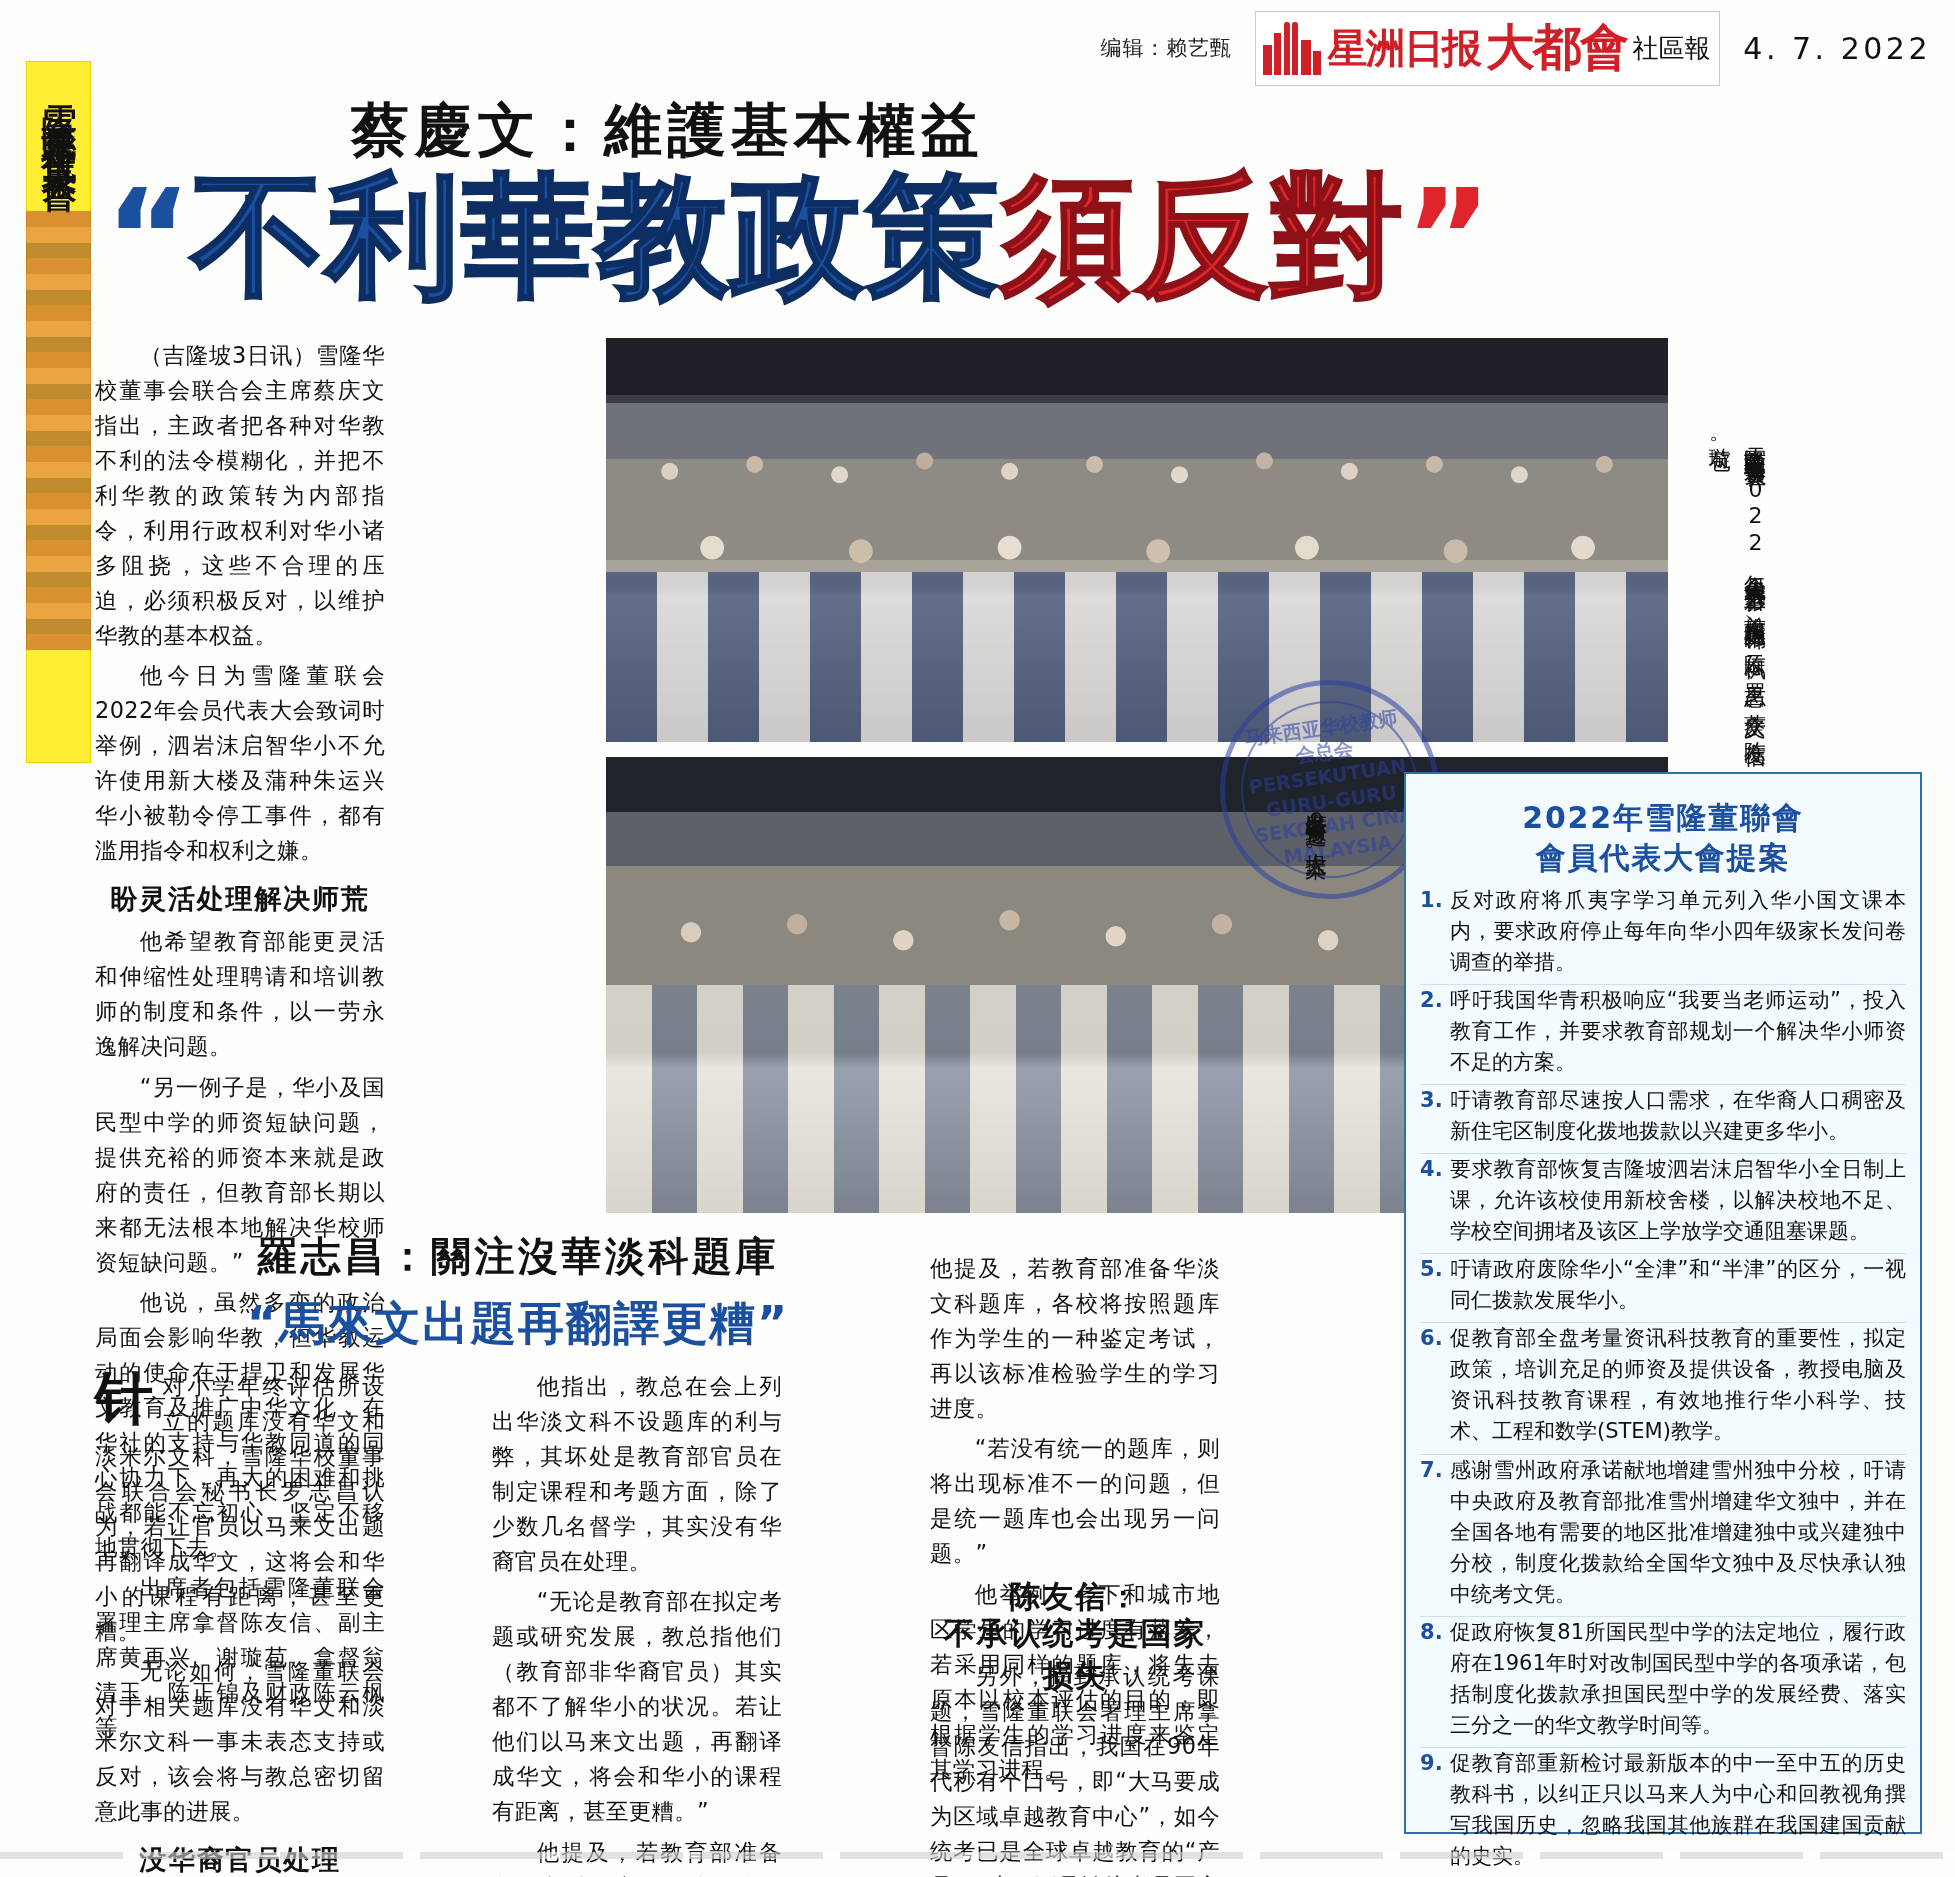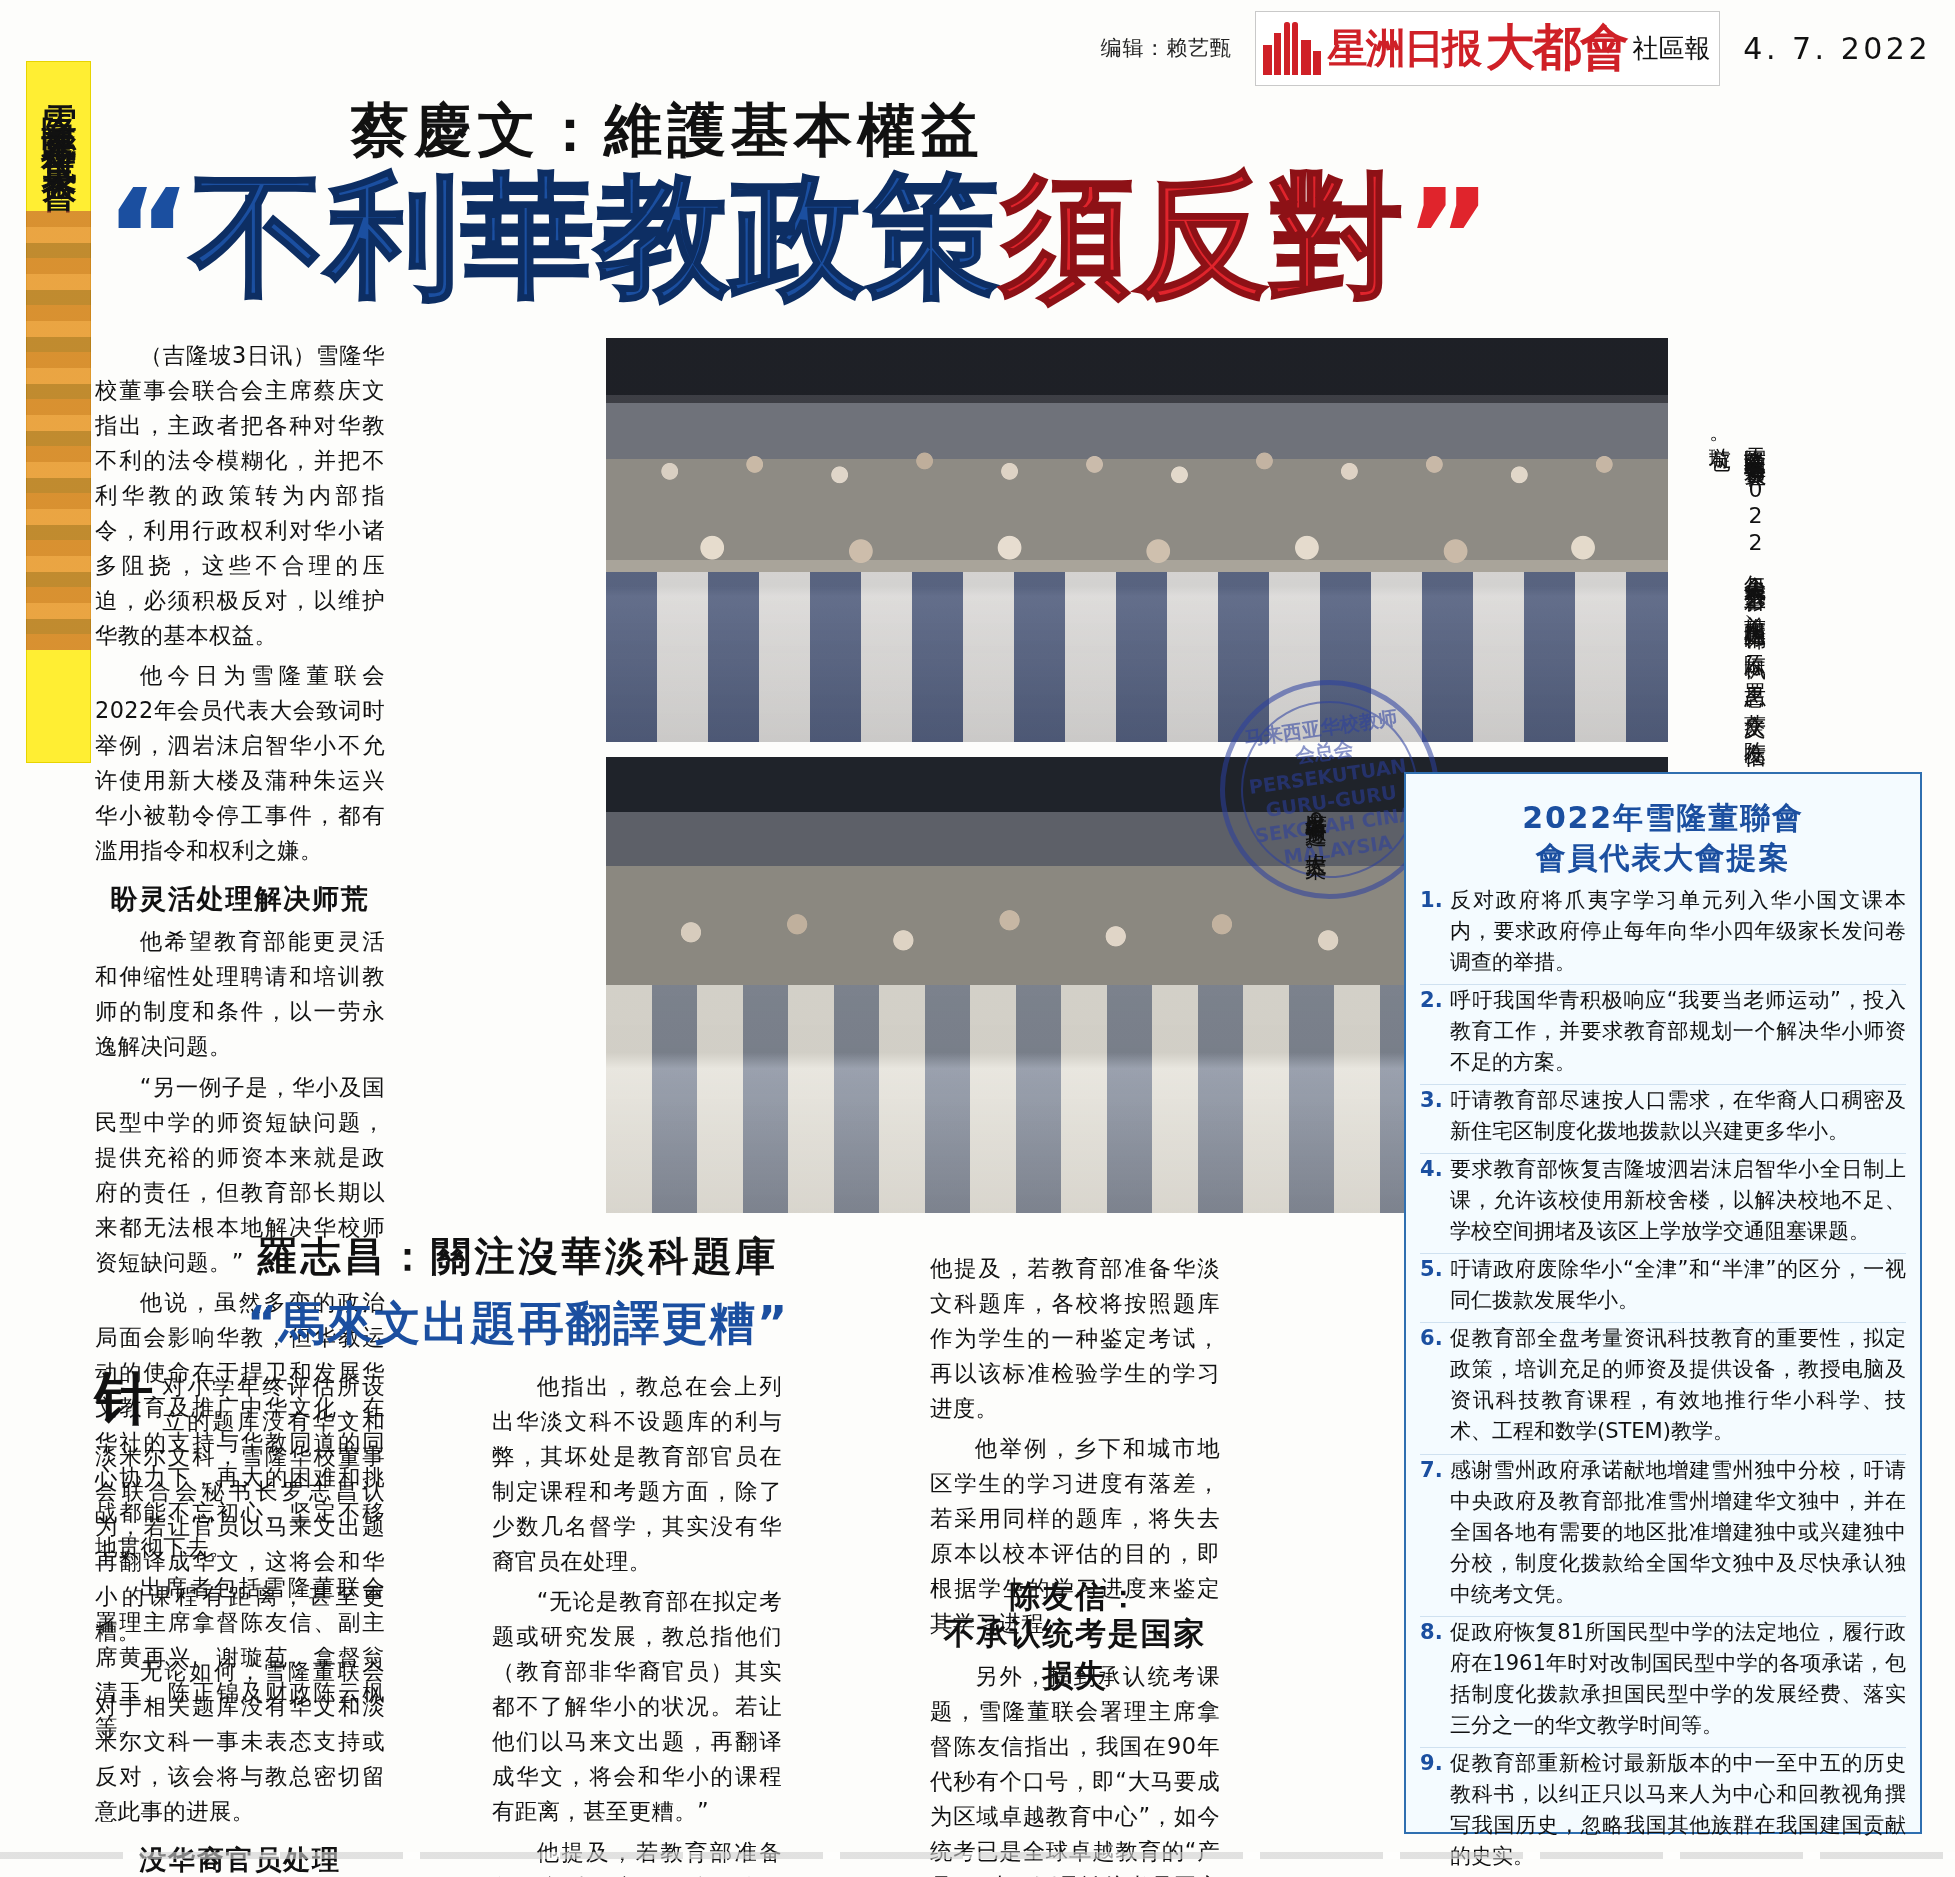--- a/index.html
+++ b/index.html
@@ -311,20 +311,21 @@
   </div>
 
   <div class="col" id="col2">
     <p>他指出，教总在会上列出华淡文科不设题库的利与弊，其坏处是教育部官员在制定课程和考题方面，除了少数几名督学，其实没有华裔官员在处理。</p>
     <p>“无论是教育部在拟定考题或研究发展，教总指他们（教育部非华裔官员）其实都不了解华小的状况。若让他们以马来文出题，再翻译成华文，将会和华小的课程有距离，甚至更糟。”</p>
     <p>他提及，若教育部准备华淡文科题库，各校将按照题库作为学生的一种鉴定考试，再以该标准检验学生的学习进度。</p>
   </div>
 
   <div class="col" id="col3">
     <p class="noind">他提及，若教育部准备华淡文科题库，各校将按照题库作为学生的一种鉴定考试，再以该标准检验学生的学习进度。</p>
+    <p>“若没有统一的题库，则将出现标准不一的问题，但是统一题库也会出现另一问题。”</p>
     <p>他举例，乡下和城市地区学生的学习进度有落差，若采用同样的题库，将失去原本以校本评估的目的，即根据学生的学习进度来鉴定其学习进程。</p>
   </div>
 
   <div class="mini-head" style="left:930px; top:1576px; width:290px;">陈友信：</div>
   <div class="mini-head" style="left:930px; top:1613px; width:290px;">不承认统考是国家损失</div>
 
   <div class="col" id="col4" style="top:1659px;">
     <p>另外，提到承认统考课题，雪隆董联会署理主席拿督陈友信指出，我国在90年代秒有个口号，即“大马要成为区域卓越教育中心”，如今统考已是全球卓越教育的“产品”，大马不承认统考是国家的损失。</p>
   </div>
 

